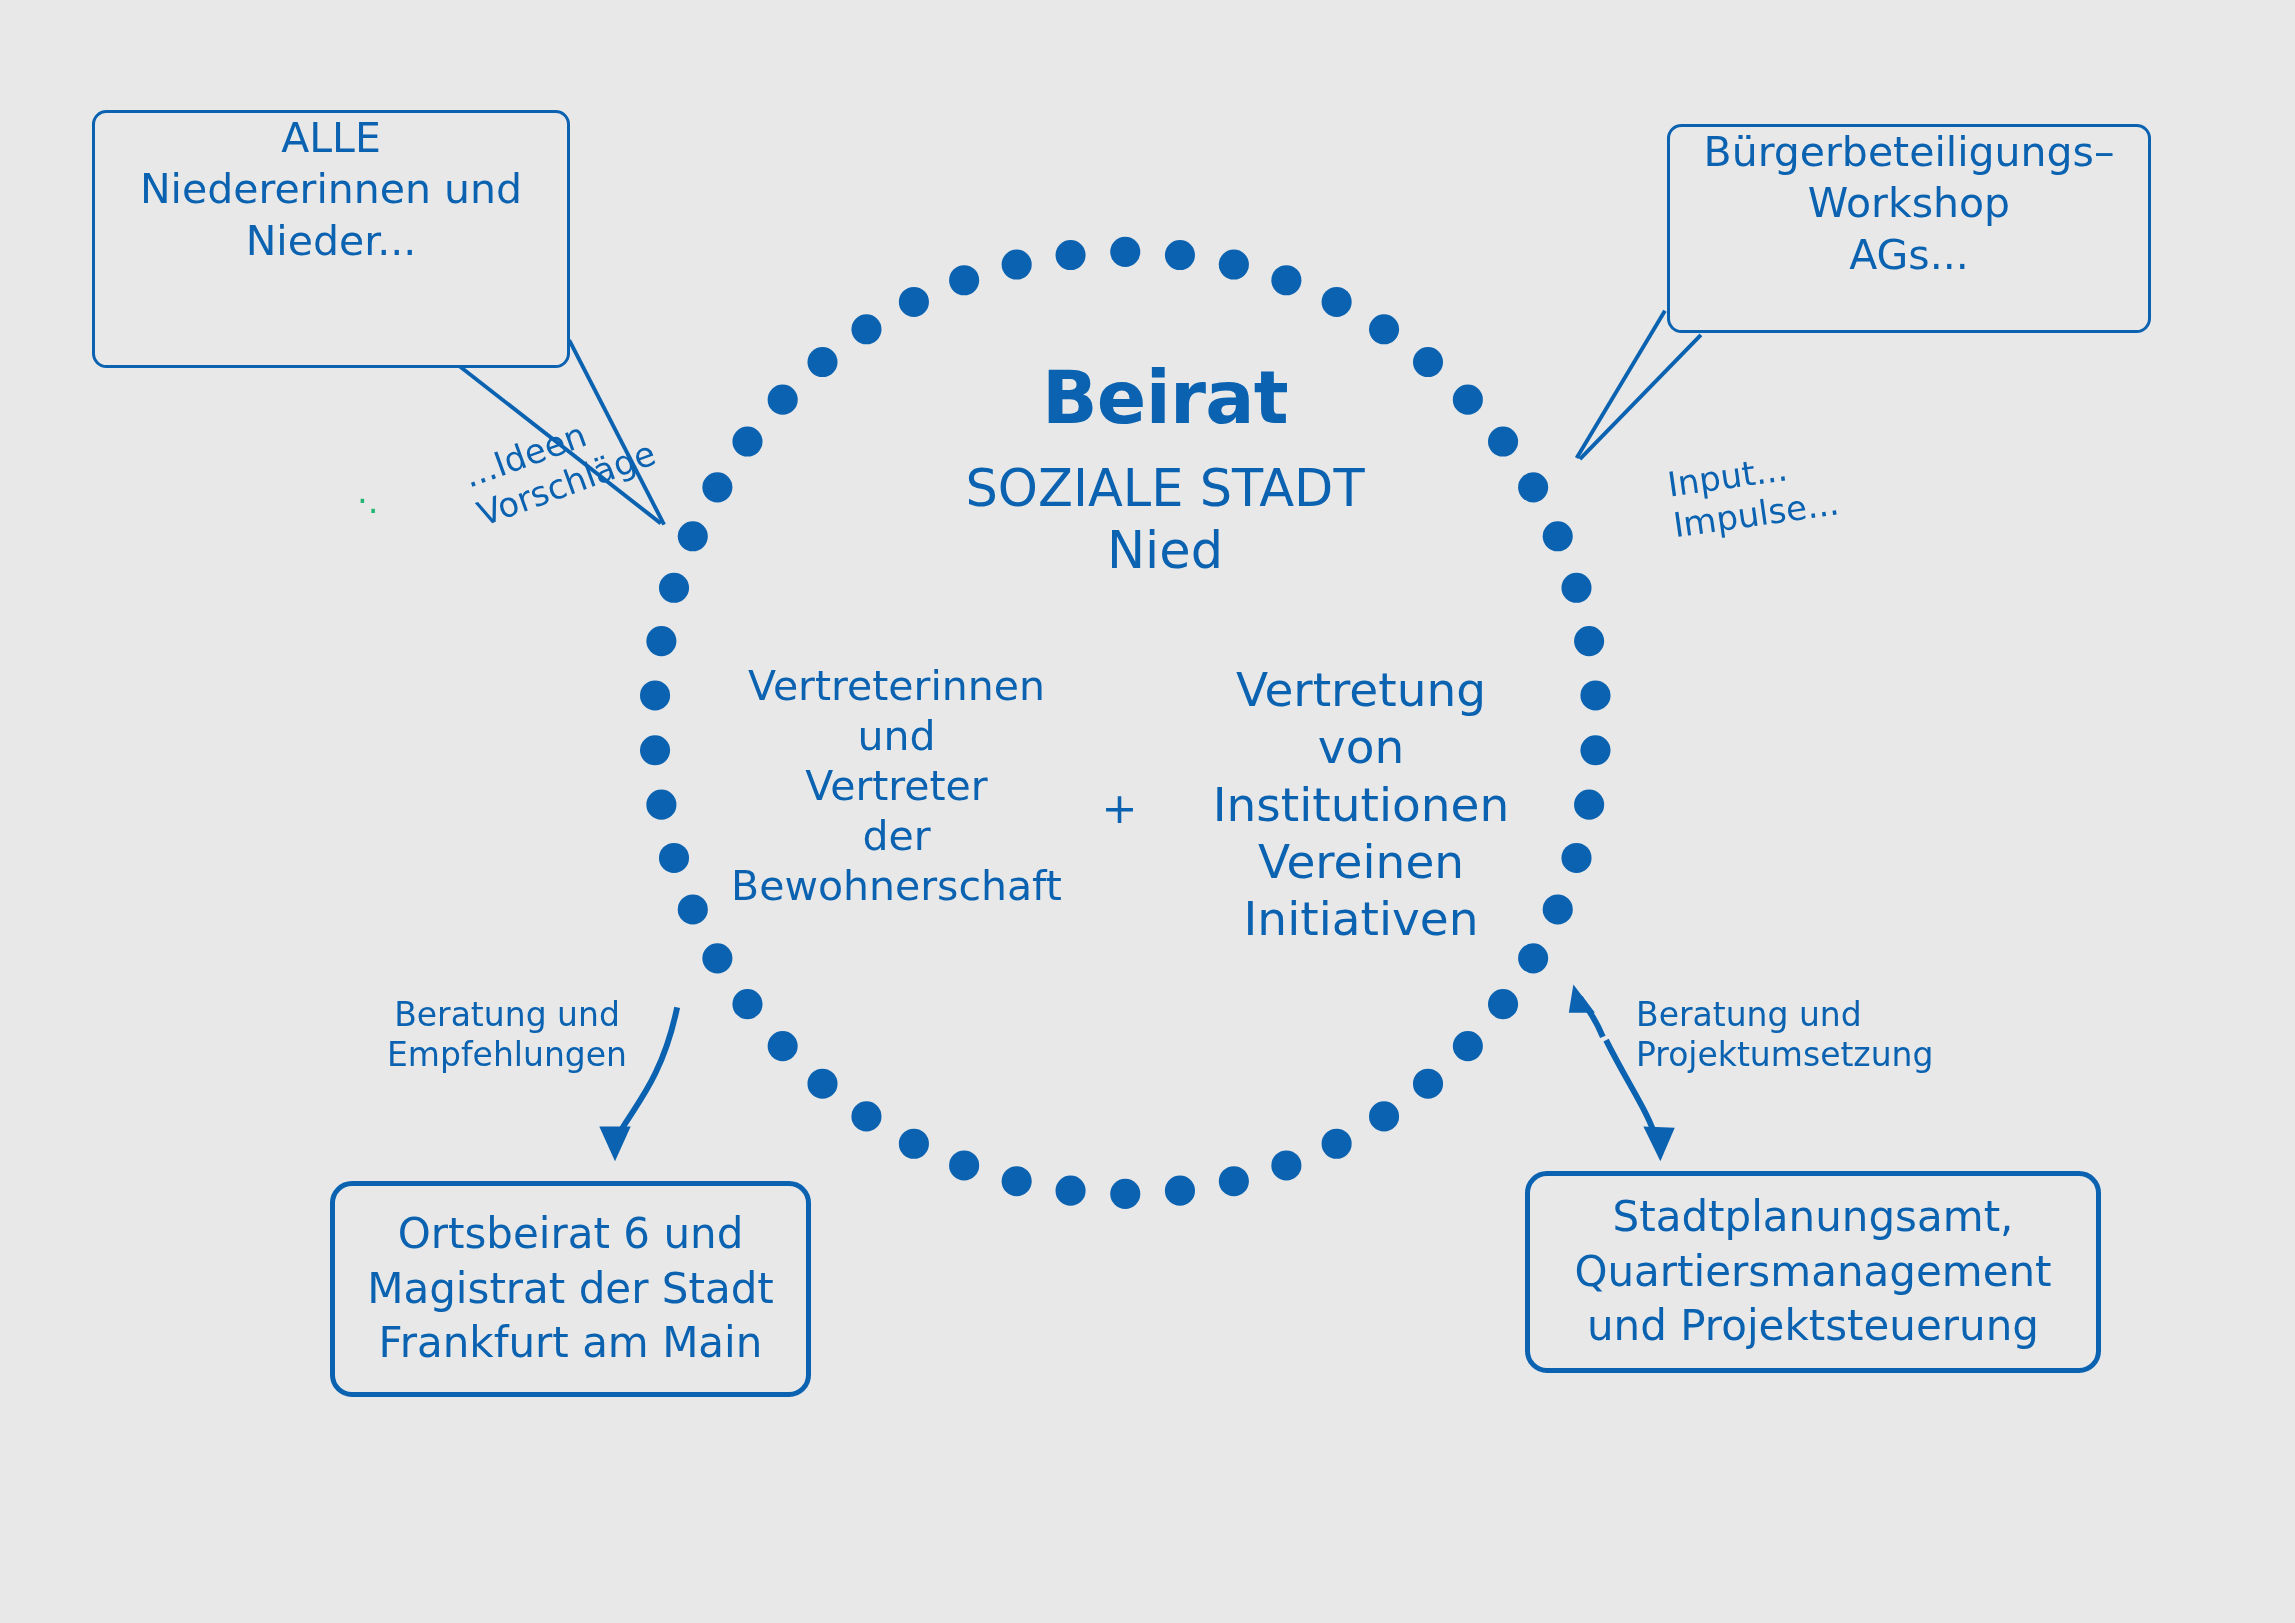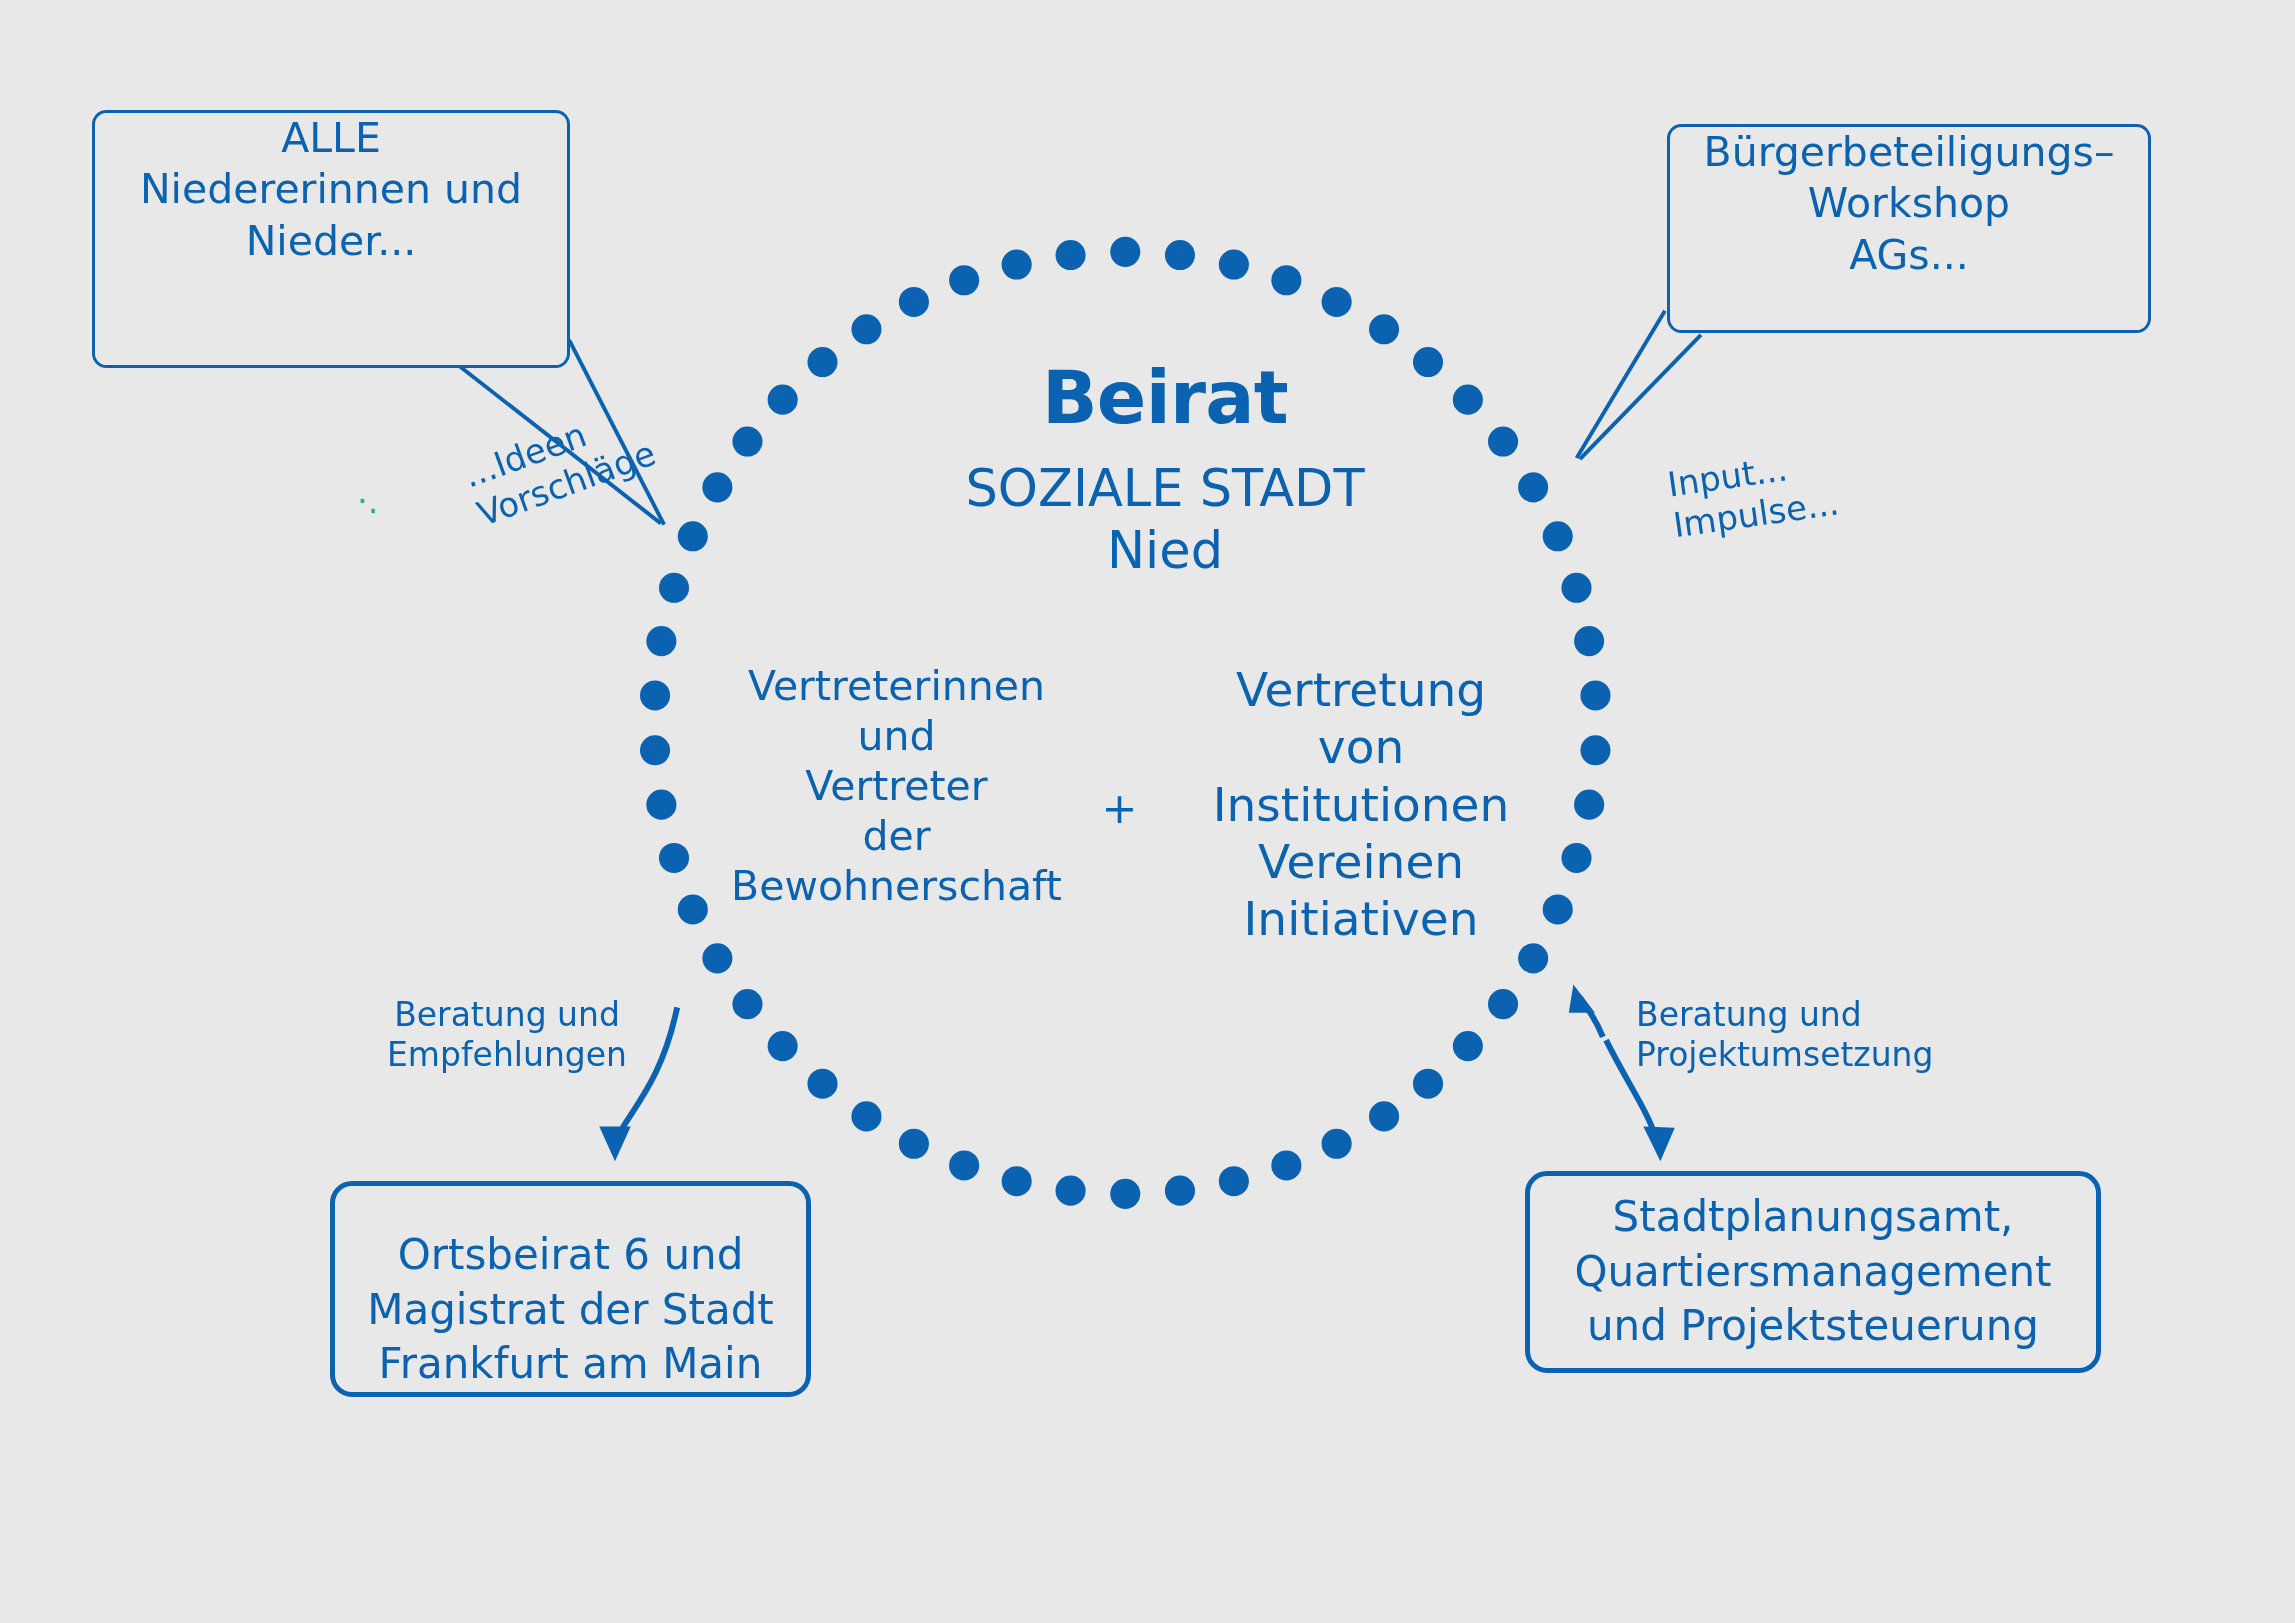--- a/index.html
+++ b/index.html
@@ -67,21 +67,20 @@
     justify-content: center;
     font-size: 42px;
   }
   .box .txt { white-space: pre-line; }
 
   #box-ortsbeirat {
     left: 330px;
     top: 1181px;
     width: 481px;
     height: 216px;
-    align-items: flex-end;
   }
   #box-stadtplanung {
     left: 1525px;
     top: 1171px;
     width: 576px;
     height: 202px;
   }
 
   
   .center-text {

